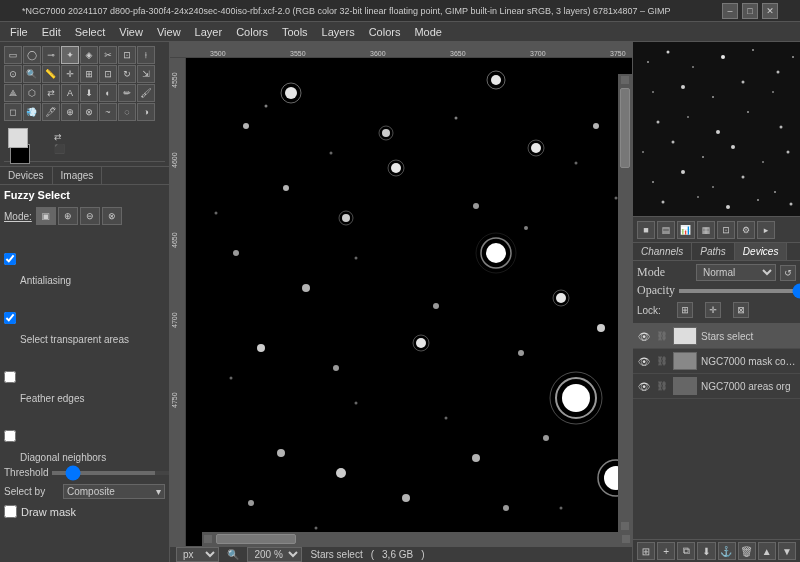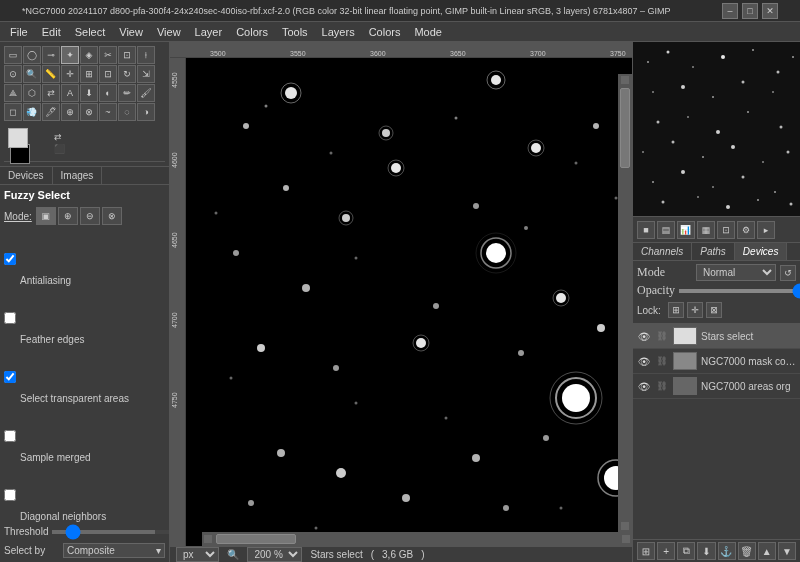--- a/index.html
+++ b/index.html
@@ -413,21 +413,21 @@
       background: #4a4a4a;
       border: 1px solid #666;
       color: #ccc;
       font-size: 10px;
       padding: 1px 2px;
       cursor: pointer;
     }
     .lock-row {
       display: flex;
       align-items: center;
-      gap: 3px;
+      gap: 12px;
       padding: 2px 0;
     }
     .lock-label {
       font-size: 10px;
       color: #ccc;
       margin-right: 4px;
     }
     .lock-btn {
       width: 16px; height: 16px;
       background: #4a4a4a;
@@ -625,30 +625,26 @@
         <div class="mode-btn" title="Add">⊕</div>
         <div class="mode-btn" title="Subtract">⊖</div>
         <div class="mode-btn" title="Intersect">⊗</div>
       </div>
 
       <div class="option-row">
         <input type="checkbox" checked="" style="">
         <label>Antialiasing</label>
       </div>
       <div class="option-row">
+        <input type="checkbox" checked="" style="">
+        <label>Select transparent areas</label>
+      </div>
+      <div class="option-row">
         <input type="checkbox" style="">
         <label>Feather edges</label>
-      </div>
-      <div class="option-row">
-        <input type="checkbox" checked="" style="">
-        <label>Select transparent areas</label>
-      </div>
-      <div class="option-row">
-        <input type="checkbox" style="">
-        <label>Sample merged</label>
       </div>
       <div class="option-row">
         <input type="checkbox" style="">
         <label>Diagonal neighbors</label>
       </div>
 
       <div class="threshold-row">
         <span class="threshold-label">Threshold</span>
         <input type="range" class="threshold-slider" min="0" max="255" value="29" style="">
 

